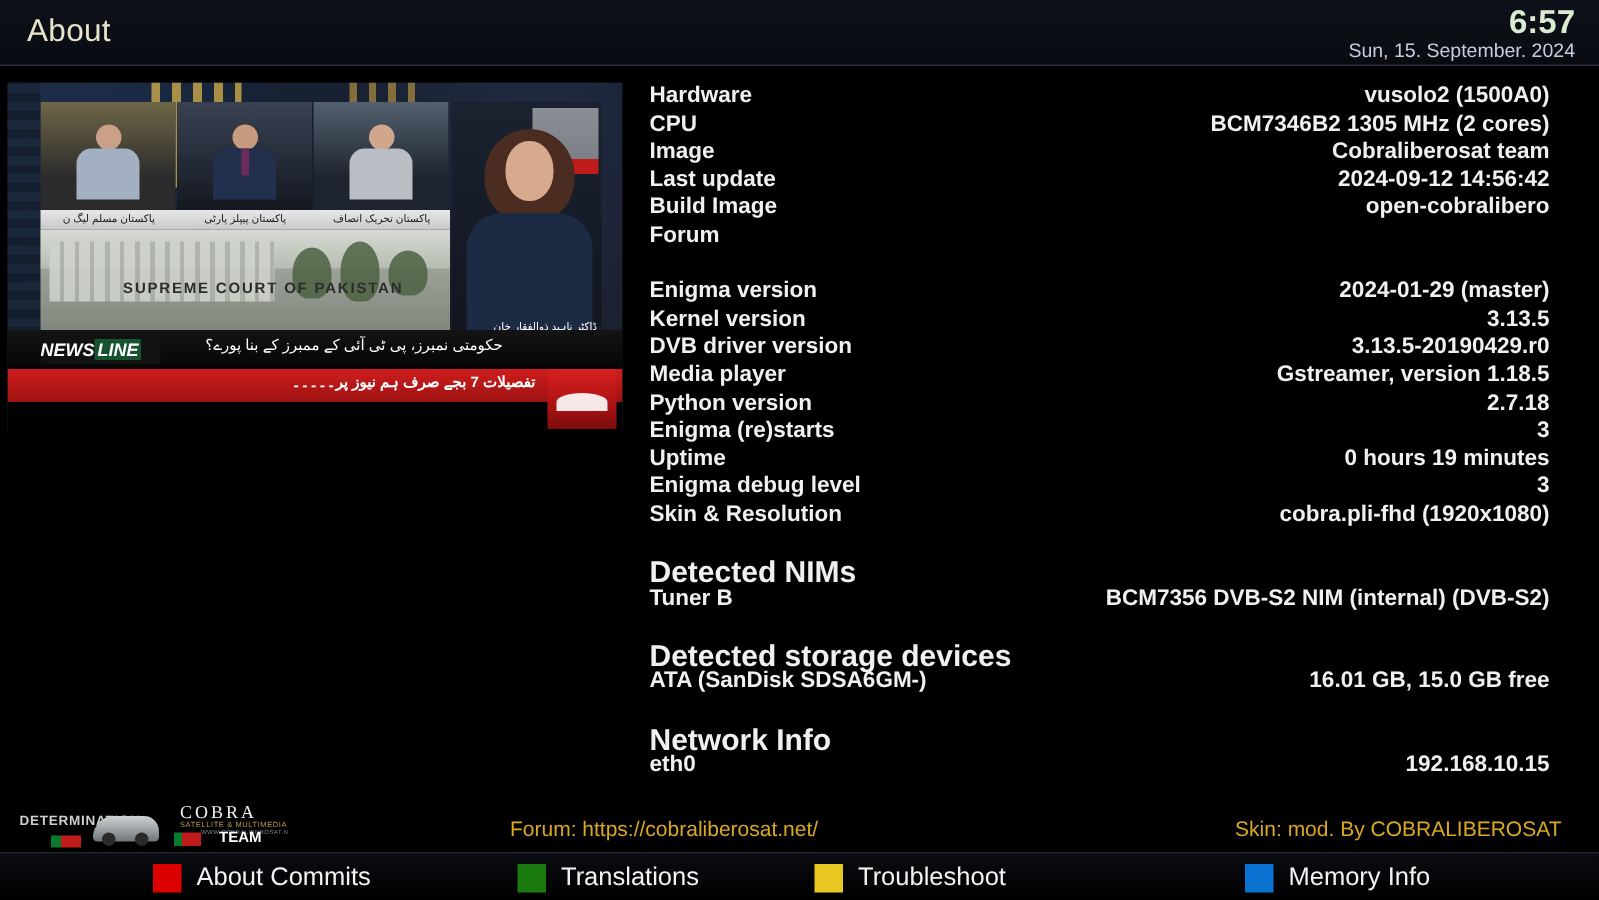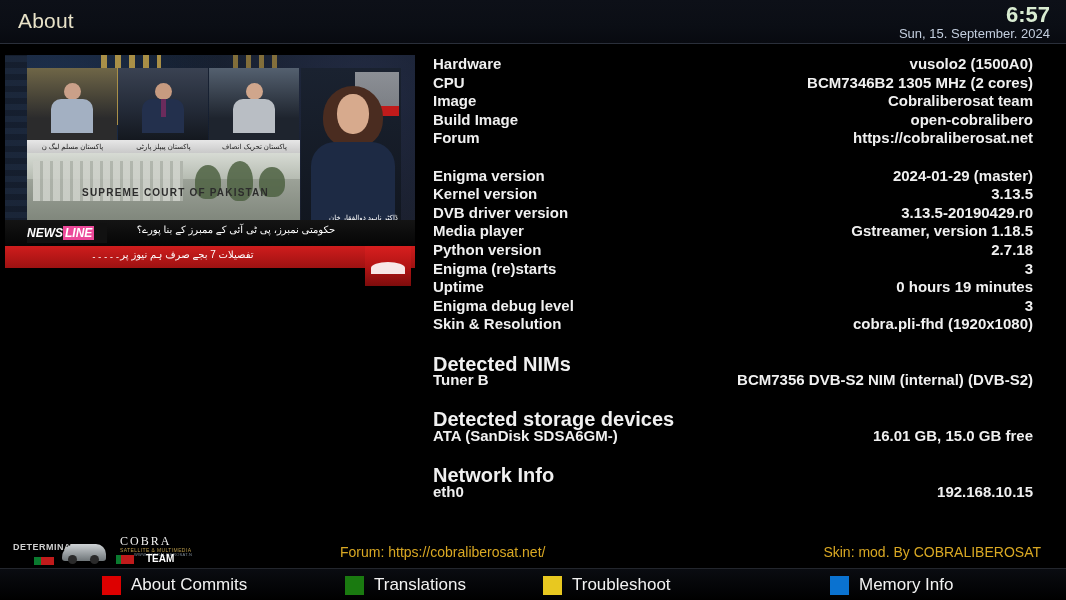--- a/index.html
+++ b/index.html
@@ -100,27 +100,27 @@
     border-radius:24px 24px 0 0; background:#1d2a44; }
   .v-anchor .name { position:absolute; right:3px; bottom:3px; font-size:7px; color:#fff;
     direction:rtl; }
   
   .v-ticker { position:absolute; left:0; bottom:44px; width:100%; height:26px;
     background:linear-gradient(180deg,#141414,#050505); }
   .v-nl { position:absolute; left:22px; top:3px; width:80px; height:20px;
     background:#111; display:flex; align-items:center; }
   .v-nl .news { font-size:12px; font-weight:bold; color:#fff; font-style:italic; }
   .v-nl .line { font-size:12px; font-weight:bold; color:#fff; font-style:italic;
-    background:#ec4899; padding:0 2px; }
+    background:#14532d; padding:0 2px; }
   .v-ticker .u1 { position:absolute; left:110px; top:4px; right:58px; text-align:center;
     font-size:10px; color:#fff; direction:rtl; }
   .v-red { position:absolute; left:0; bottom:22px; width:100%; height:22px;
     background:linear-gradient(180deg,#cf1d1d,#9e1212); }
-  .v-red .u2 { position:absolute; left:86px; right:58px; top:3px; text-align:left;
-    font-size:10px; color:#fff; direction:rtl; }
+  .v-red .u2 { position:absolute; left:86px; right:58px; top:3px; text-align:right;
+    font-size:10px; color:#fff; direction:rtl;font-weight:bold; }
   .v-logo-r { position:absolute; right:4px; bottom:4px; width:46px; height:40px;
     background:linear-gradient(180deg,#d81f1f 0%,#b01414 55%,#7d0c0c 100%); }
   .v-logo-r .wave { position:absolute; left:6px; top:16px; width:34px; height:12px;
     background:#fff; border-radius:50% 50% 0 0; opacity:.9; }
   .v-black-bot { position:absolute; left:0; bottom:0; width:100%; height:22px; background:#000; }
 
   
   .info { position:absolute; left:433px; top:55px; width:600px;font-weight:bold; }
   .row { position:relative; height:18.6px; font-size:15px; color:#f0f0f0; }
   .row .k { position:absolute; left:0; top:0; white-space:nowrap; }
@@ -244,26 +244,29 @@
       </div>
       <div class="row">
         <span class="k">CPU</span>
         <span class="v">BCM7346B2 1305 MHz (2 cores)</span>
       </div>
       <div class="row">
         <span class="k">Image</span>
         <span class="v">Cobraliberosat team</span>
       </div>
       <div class="row">
+        <span class="k">Last update</span>
+        <span class="v">2024-09-12 14:56:42</span>
+      </div>
+      <div class="row">
         <span class="k">Build Image</span>
         <span class="v">open-cobralibero</span>
       </div>
       <div class="row">
         <span class="k">Forum</span>
-        <span class="v">https://cobraliberosat.net</span>
       </div>
       <div class="gap"></div>
       <div class="row">
         <span class="k">Enigma version</span>
         <span class="v">2024-01-29 (master)</span>
       </div>
       <div class="row">
         <span class="k">Kernel version</span>
         <span class="v">3.13.5</span>
       </div>

